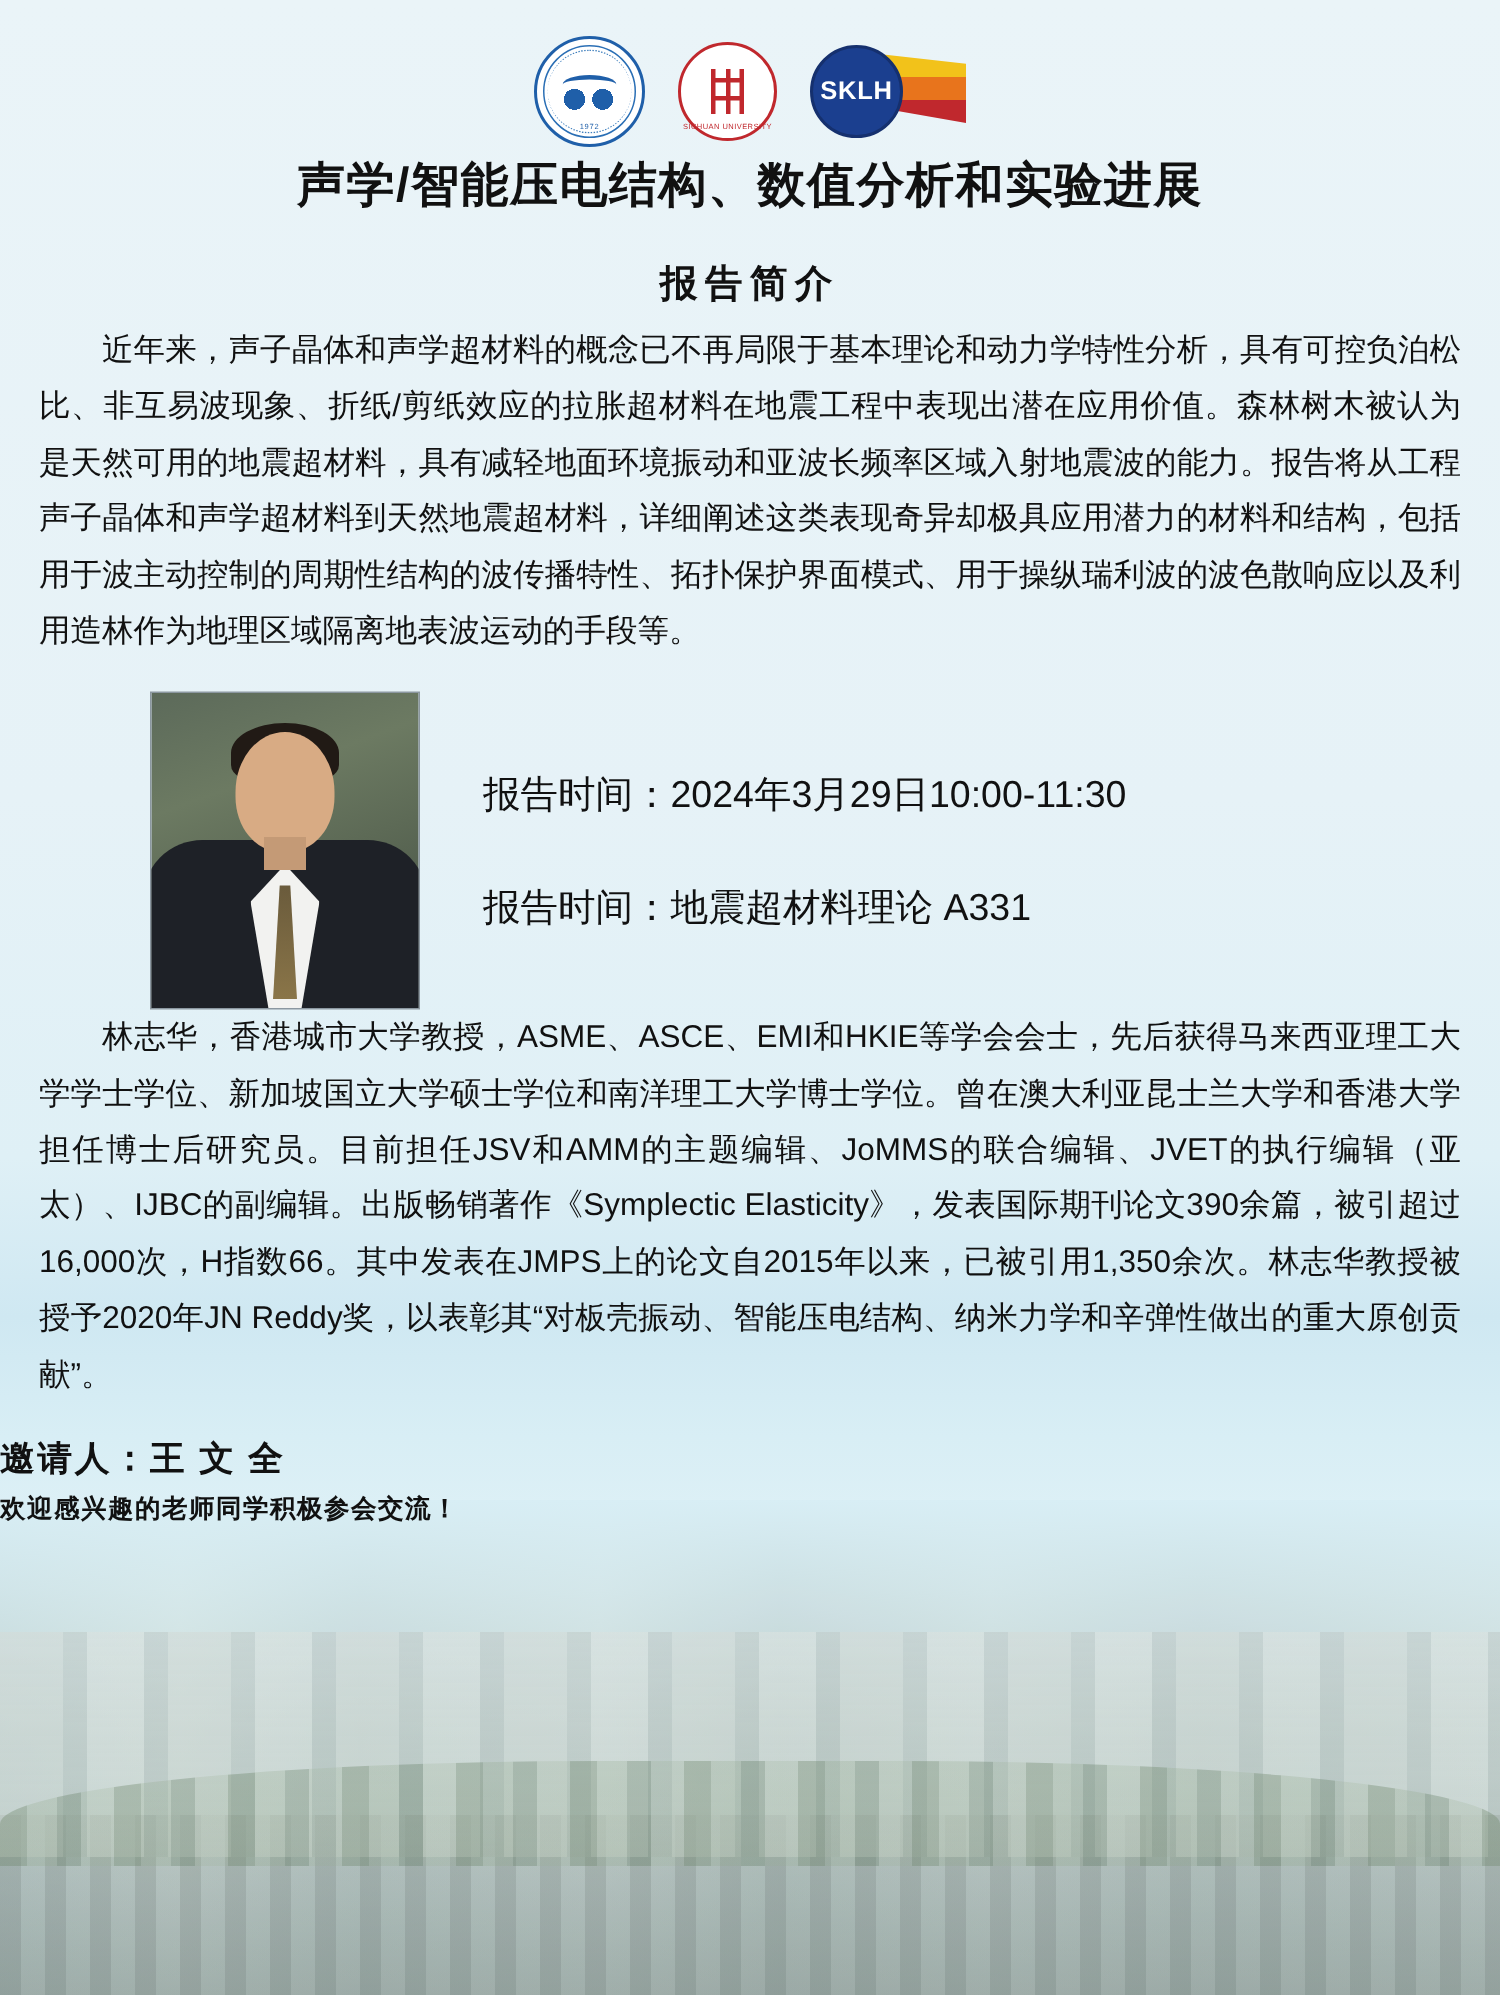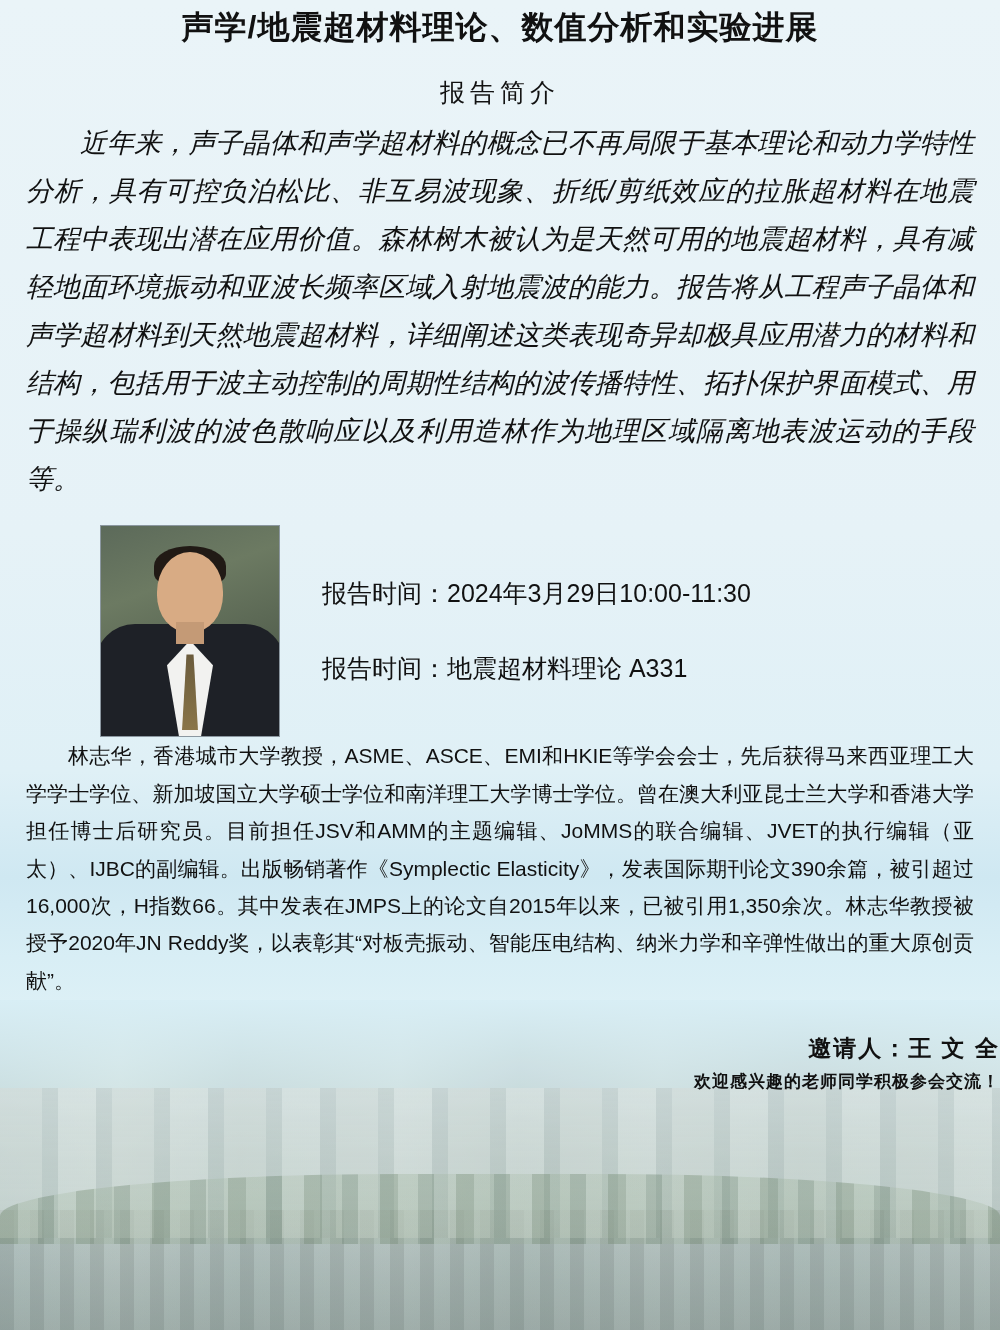--- a/index.html
+++ b/index.html
@@ -168,36 +168,35 @@
     text-align: center;
     font-size: 32px;
     font-weight: bold;
     color: #111;
     letter-spacing: 1px;
   }
   h2.section {
     margin: 26px 0 10px;
     text-align: center;
     font-size: 25px;
-    font-weight: normal;
+    font-weight: bold;
     color: #111;
     letter-spacing: 5px;
   }
   h2.section.speaker { margin-top: 18px; letter-spacing: 4px; }
 
   
   .abstract {
     margin: 0 26px;
-    font-size: 27px;
+    font-size: 21px;
     line-height: 1.78;
     color: #111;
     text-align: justify;
     text-justify: inter-ideograph;
     text-indent: 2em;
-    font-style: italic;
   }
 
   
   .meta {
     display: flex;
     align-items: center;
     margin: 22px 0 0 0;
     padding: 0 40px 0 100px;
     gap: 42px;
   }
@@ -267,23 +266,24 @@
     font-size: 21px;
     line-height: 1.78;
     color: #111;
     text-align: justify;
     text-justify: inter-ideograph;
     text-indent: 2em;
   }
 
   
   .footer {
-    margin-top: 34px;
-    text-align: right;
-    color: #111;
+    margin-top: 22px;
+    text-align: left;
+    color: #111;
+    font-family: Liberation Serif, serif;
   }
   .footer .inviter {
     font-size: 23px;
     font-weight: bold;
     letter-spacing: 2px;
     margin-bottom: 6px;
   }
   .footer .welcome {
     font-size: 17px;
     font-weight: bold;
@@ -294,22 +294,45 @@
 </head>
 <body>
 
 <div class="poster">
   <div class="campus"></div>
   <div class="campus-buildings"></div>
   <div class="campus-trees"></div>
 
   <div class="content">
 
-
-    <h1 class="title">声学/地震超材料理论、数值分析和实验进展</h1>
+    <div class="logos">
+      <div class="logo">
+        <div class="logo-seal">
+          <div class="inner">
+            <div class="ring-text"></div>
+            <div class="wave"></div>
+            <div class="yr">1972</div>
+          </div>
+        </div>
+      </div>
+
+      <div class="logo">
+        <div class="logo-red">
+          <div class="glyph"></div>
+          <div class="txt">SICHUAN UNIVERSITY</div>
+        </div>
+      </div>
+
+      <div class="logo logo-sklh">
+        <div class="badge">SKLH</div>
+        <div class="ribbon"></div>
+      </div>
+    </div>
+
+    <h1 class="title">声学/智能压电结构、数值分析和实验进展</h1>
 
     <h2 class="section">报告简介</h2>
     <div class="abstract">近年来，声子晶体和声学超材料的概念已不再局限于基本理论和动力学特性分析，具有可控负泊松比、非互易波现象、折纸/剪纸效应的拉胀超材料在地震工程中表现出潜在应用价值。森林树木被认为是天然可用的地震超材料，具有减轻地面环境振动和亚波长频率区域入射地震波的能力。报告将从工程声子晶体和声学超材料到天然地震超材料，详细阐述这类表现奇异却极具应用潜力的材料和结构，包括用于波主动控制的周期性结构的波传播特性、拓扑保护界面模式、用于操纵瑞利波的波色散响应以及利用造林作为地理区域隔离地表波运动的手段等。</div>
 
     <div class="meta">
       <div class="portrait">
         <div class="body"></div>
         <div class="shirt"></div>
         <div class="tie"></div>
         <div class="hair"></div>

